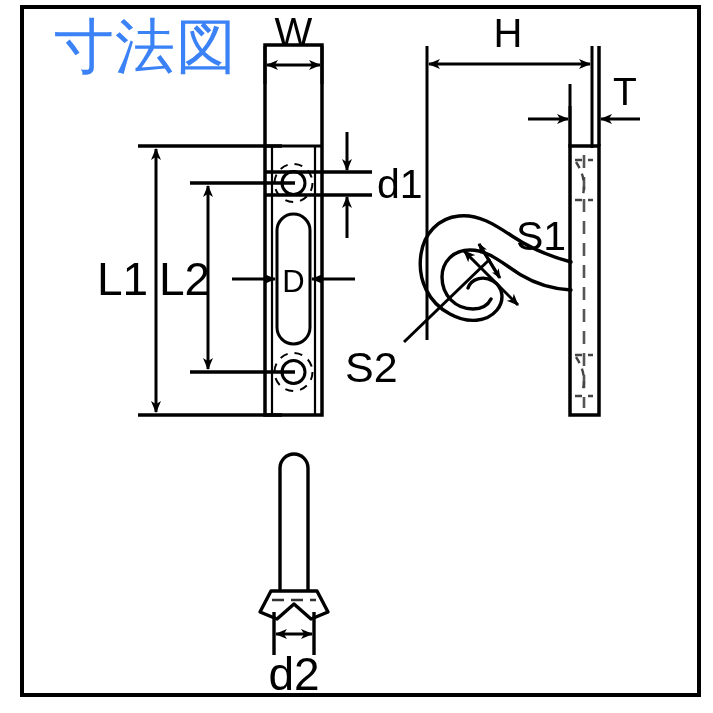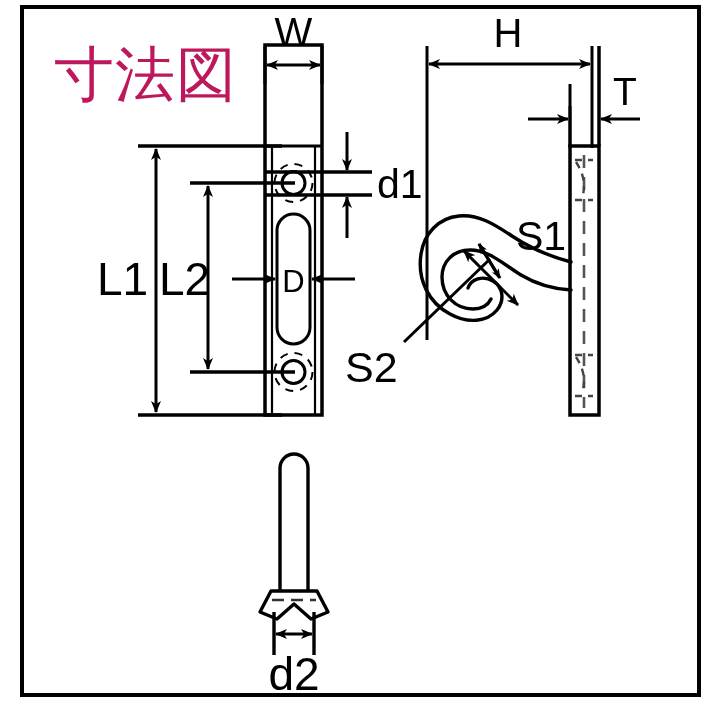--- a/index.html
+++ b/index.html
@@ -124,16 +124,16 @@
     <line x1="272" y1="600" x2="316" y2="600" stroke="#333" stroke-width="2.6" stroke-dasharray="12 7"></line>
 
     <line x1="274" y1="612" x2="274" y2="655" stroke="#000" stroke-width="3.4"></line>
     <line x1="314" y1="612" x2="314" y2="655" stroke="#000" stroke-width="3.4"></line>
     <line x1="276" y1="634" x2="312" y2="634" stroke="#000" stroke-width="3" marker-start="url(#ahr)" marker-end="url(#ah)"></line>
     <text class="dimtext" x="294" y="690" font-size="46" text-anchor="middle" fill="#000">d2</text>
 
   </svg>
 
   <div style="position:absolute;left:54px;top:16px;font-size:60px;line-height:1;
-              font-weight:400;color:#be185d;letter-spacing:1px;
-              font-family:'DejaVu Sans','Liberation Sans',sans-serif;margin-top:28px;">寸法図</div>
+              font-weight:400;color:#3b82f6;letter-spacing:1px;
+              font-family:'DejaVu Sans','Liberation Sans',sans-serif;">寸法図</div>
 
 </div>
 
 </body></html>

